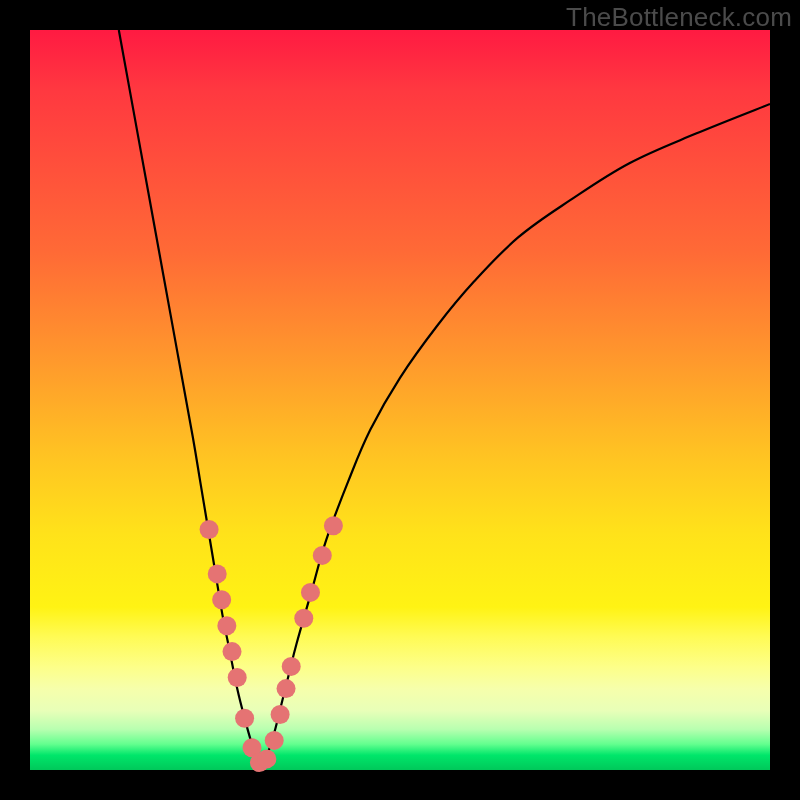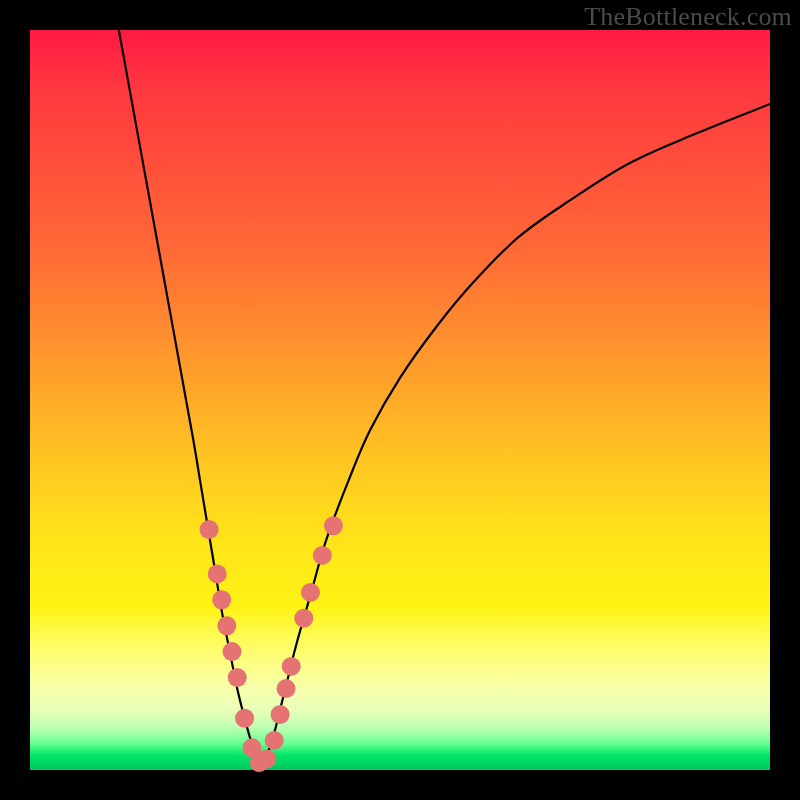--- a/index.html
+++ b/index.html
@@ -11,21 +11,20 @@
     background: #000;
     font-family: Arial, Helvetica, sans-serif;
   }
   .frame {
     position: absolute;
     top: 0;
     left: 0;
     width: 800px;
     height: 800px;
     background: #000;
-    font-family: Liberation Serif, serif;
   }
   .plot {
     position: absolute;
     top: 30px;
     left: 30px;
     width: 740px;
     height: 740px;
     
     background: linear-gradient(
       to bottom,

